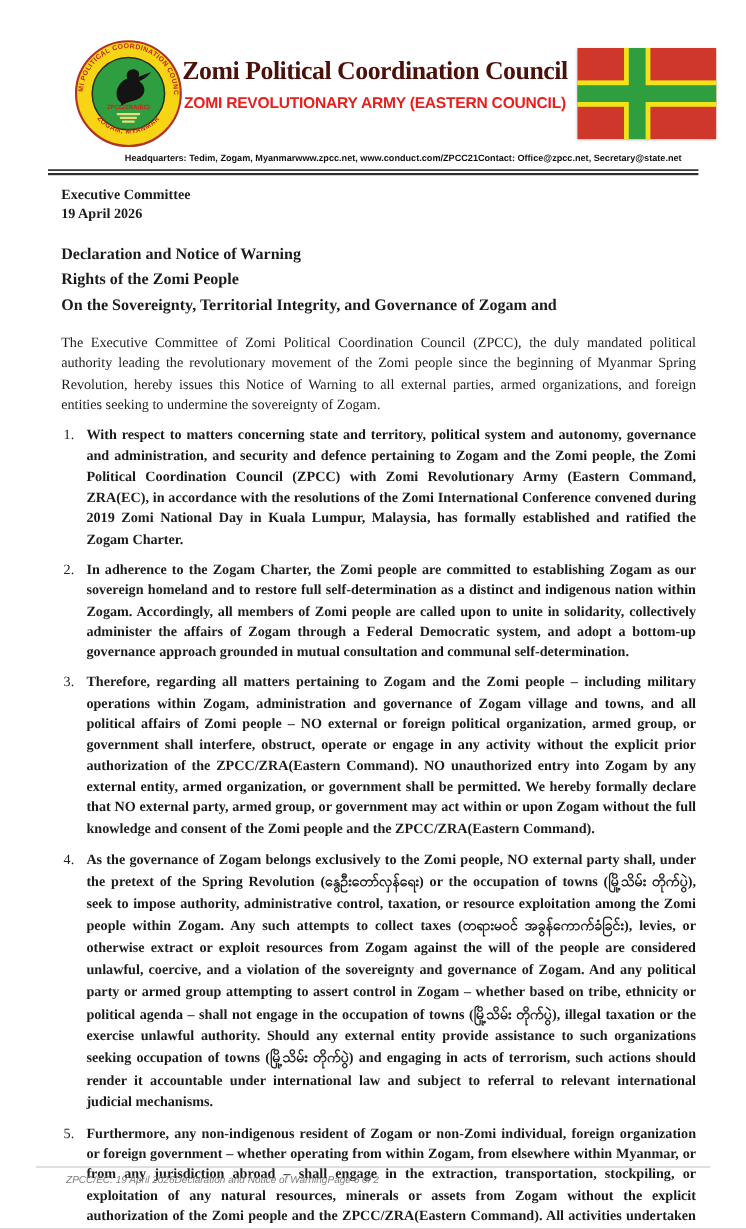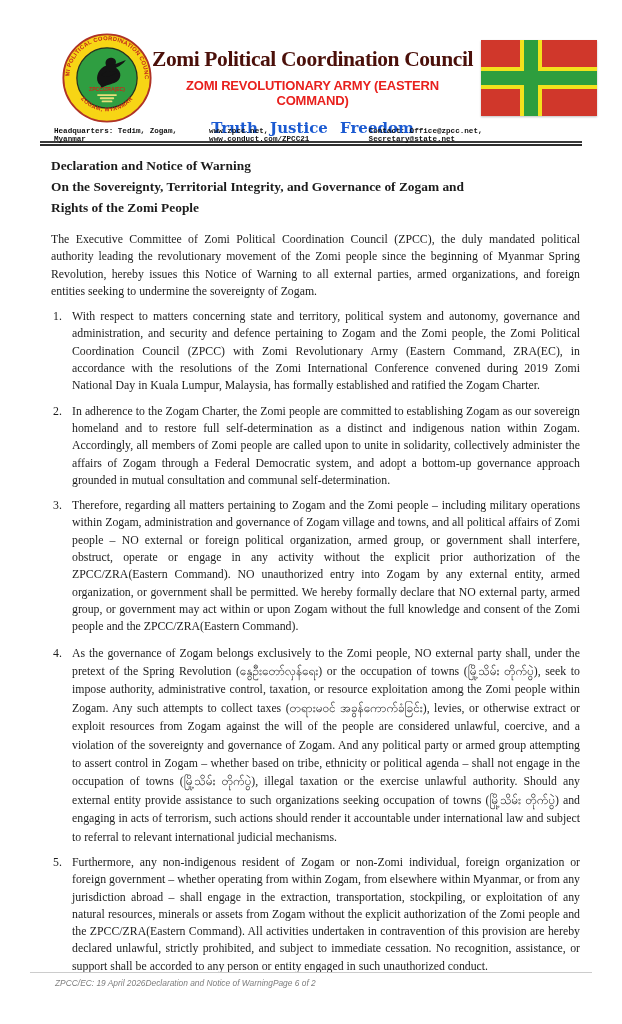--- a/index.html
+++ b/index.html
@@ -21,36 +21,36 @@
   .army-name {
     font-family:"Liberation Sans", sans-serif; font-weight:bold;
     font-size:13px; letter-spacing:-0.2px; color:#e8201d; margin-top:6px;
   }
   .motto {
     font-family:"DejaVu Serif", serif; font-weight:bold;
     font-size:15px; color:#1b5ad1; margin-top:11px; word-spacing:7px;
   }
   .info-row {
     position:absolute; left:0; top:127px; width:100%;
-    padding:0 54px 0 54px; display:flex; justify-content:flex-start;
-    font-family:Liberation Mono, monospace; font-weight:bold;
+    padding:0 54px 0 54px; display:flex; justify-content:flex-end;
+    font-family:Liberation Sans, sans-serif; font-weight:bold;
     font-size:7.6px; color:#111;
   }
   .rule {
     margin:0 40px; height:5px;
     background:linear-gradient(#3a3a3a 0 36%, #ffffff 36% 58%, #2e2e2e 58% 100%);
   }
   
   .doc-body { padding:9px 42px 0 51px; }
   .meta { font-weight:bold; font-size:11.8px; line-height:15.5px; margin-bottom:15px; }
   .heading { font-weight:bold; font-size:13.4px; line-height:21px; margin-bottom:13px; }
   .para { font-size:11.8px; line-height:17.3px; text-align:justify; margin-bottom:8px;font-family:Liberation Serif, serif; }
   .list-item { display:grid; grid-template-columns:16px 1fr; column-gap:5px; margin-bottom:8px; }
   .list-item .num { font-size:11.8px; line-height:17.3px; padding-left:2px; }
-  .list-item .txt { font-size:11.8px; line-height:17.3px; text-align:justify; }
+  .list-item .txt { font-size:11.8px; line-height:17.3px; text-align:justify;font-weight:bold; }
   .list-item.tall .num, .list-item.tall .txt { line-height:18.4px; }
   
   .footer {
     position:absolute; left:0; top:972px; width:100%;
   }
   .footer-line { border-top:1px solid #cccccc; margin:0 30px 5px 30px; }
   .footer-row {
     display:flex; justify-content:flex-start; padding:0 60px 0 55px;
     font-family:"Liberation Sans", sans-serif; font-style:italic;
     font-size:8.4px; color:#7d7d7d;
@@ -83,22 +83,21 @@
 
       <g>
         <rect x="39" y="68" width="22" height="2" rx="1" fill="#e9df7a"></rect>
         <rect x="42" y="71.5" width="16" height="2" rx="1" fill="#e9df7a"></rect>
         <rect x="44" y="75" width="12" height="2" rx="1" fill="#e9df7a"></rect>
       </g>
     </svg>
 
     <div class="titles">
       <div class="org-name">Zomi Political Coordination Council</div>
-      <div class="army-name">ZOMI REVOLUTIONARY ARMY (EASTERN COMMAND)</div>
-      <div class="motto">Truth Justice Freedom</div>
+      <div class="army-name">ZOMI REVOLUTIONARY ARMY (EASTERN COUNCIL)</div>
     </div>
 
     <svg class="flag" viewBox="0 0 116 76" preserveAspectRatio="none">
       <rect width="116" height="76" fill="#d0372b"></rect>
       <rect x="39" y="0" width="22" height="76" fill="#f2e21c"></rect>
       <rect x="0" y="27" width="116" height="22" fill="#f2e21c"></rect>
       <rect x="43" y="0" width="14" height="76" fill="#2e9e3e"></rect>
       <rect x="0" y="31" width="116" height="14" fill="#2e9e3e"></rect>
     </svg>
 
@@ -106,25 +105,29 @@
       <span>Headquarters: Tedim, Zogam, Myanmar</span>
       <span>www.zpcc.net, www.conduct.com/ZPCC21</span>
       <span>Contact: Office@zpcc.net, Secretary@state.net</span>
     </div>
   </div>
 
   <div class="rule"></div>
 
   <div class="doc-body">
 
+    <div class="meta">
+      <div>Executive Committee</div>
+      <div>19 April 2026</div>
+    </div>
 
     <div class="heading">
       <div>Declaration and Notice of Warning</div>
+      <div>Rights of the Zomi People</div>
       <div>On the Sovereignty, Territorial Integrity, and Governance of Zogam and</div>
-      <div>Rights of the Zomi People</div>
     </div>
 
     <div class="para">The Executive Committee of Zomi Political Coordination Council (ZPCC), the duly mandated political authority leading the revolutionary movement of the Zomi people since the beginning of Myanmar Spring Revolution, hereby issues this Notice of Warning to all external parties, armed organizations, and foreign entities seeking to undermine the sovereignty of Zogam.</div>
 
     <div class="list-item">
       <div class="num">1.</div>
       <div class="txt">With respect to matters concerning state and territory, political system and autonomy, governance and administration, and security and defence pertaining to Zogam and the Zomi people, the Zomi Political Coordination Council (ZPCC) with Zomi Revolutionary Army (Eastern Command, ZRA(EC), in accordance with the resolutions of the Zomi International Conference convened during 2019 Zomi National Day in Kuala Lumpur, Malaysia, has formally established and ratified the Zogam Charter.</div>
     </div>
 
     <div class="list-item">

